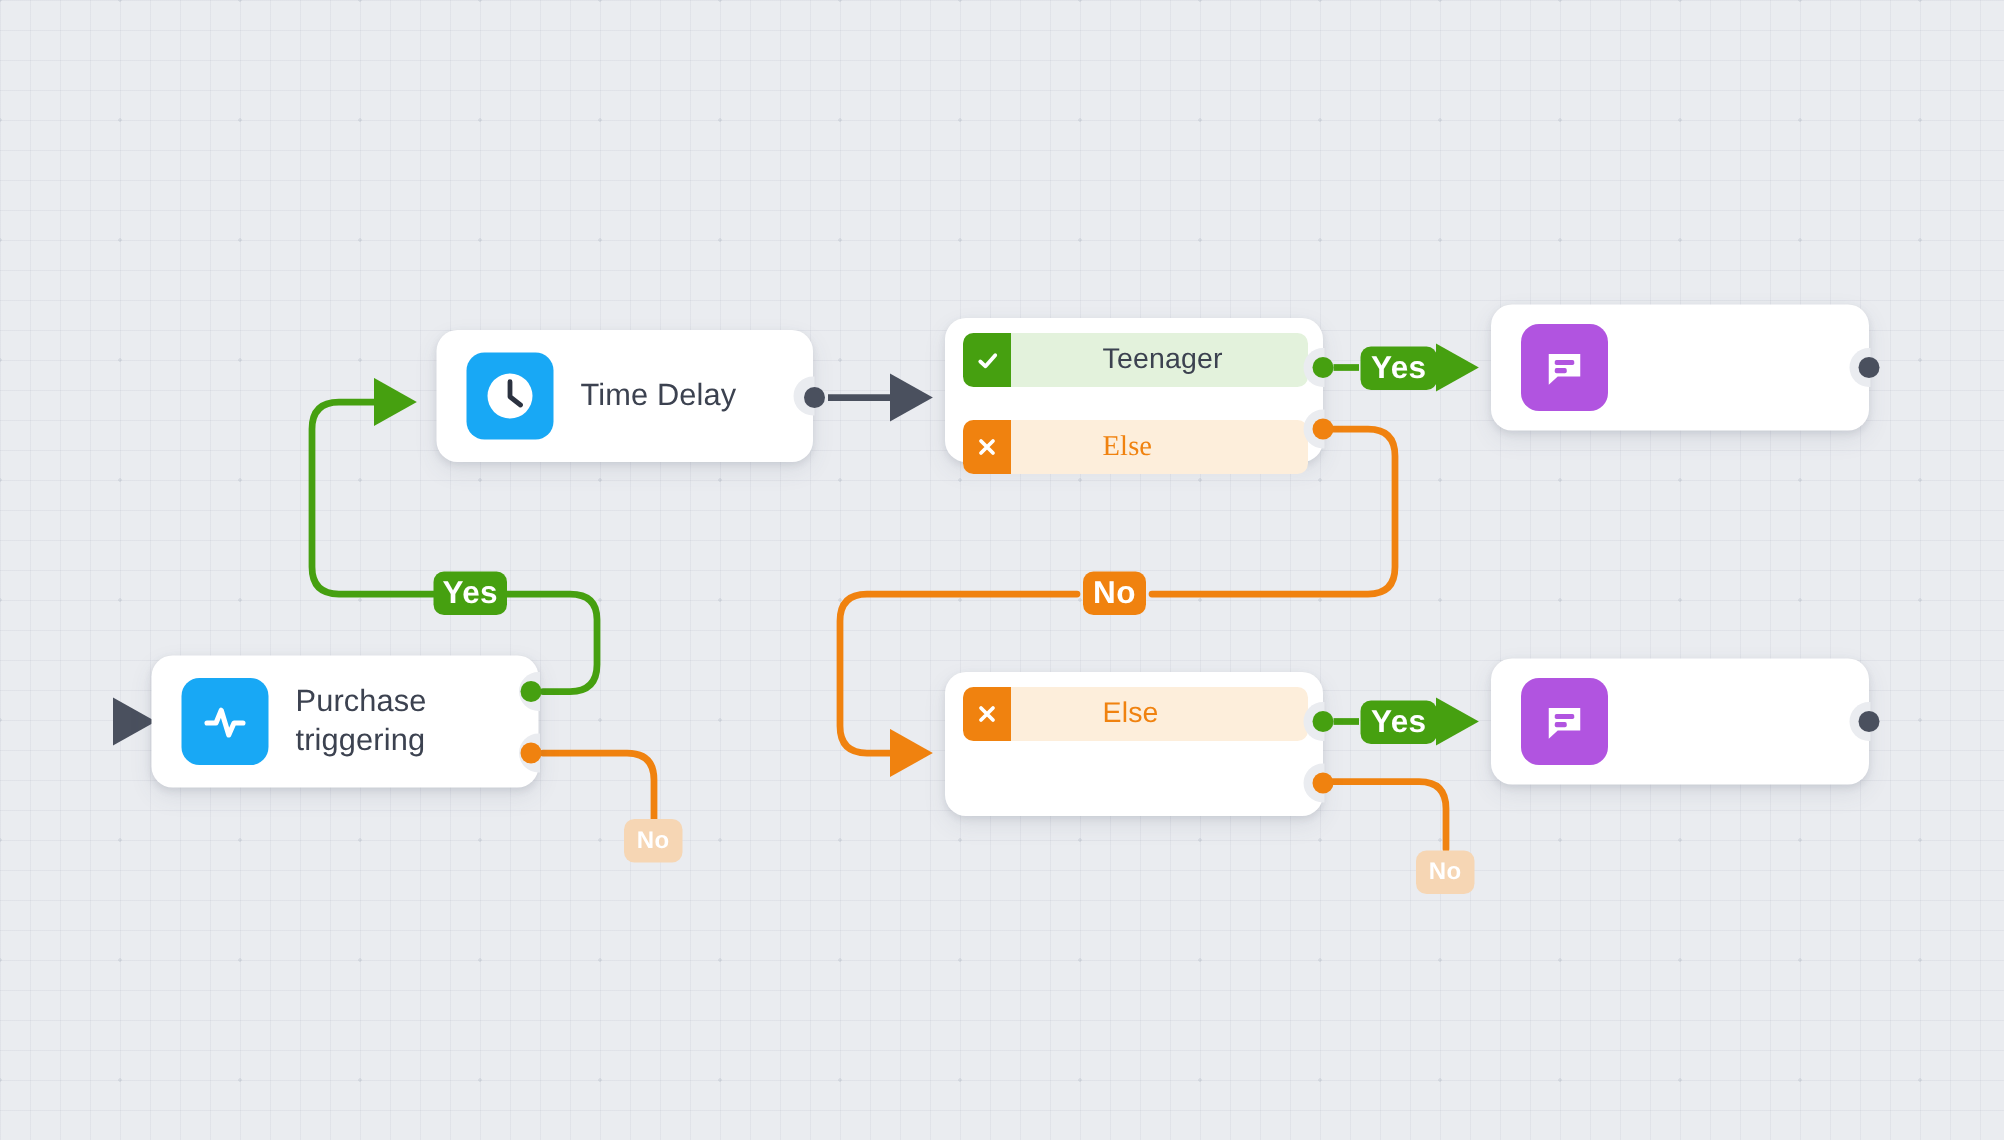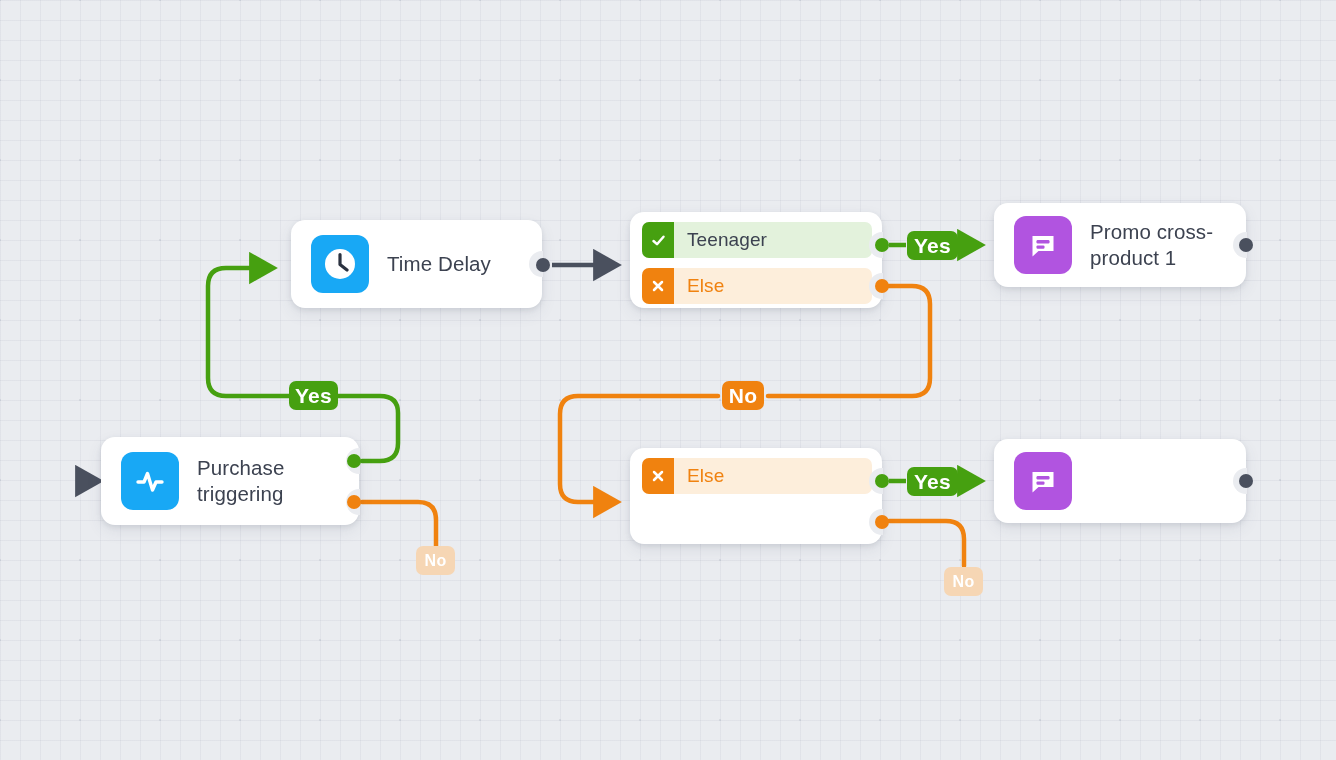--- a/index.html
+++ b/index.html
@@ -45,22 +45,23 @@
     letter-spacing:.1px;
   }
 
   
   .cond-node{padding:10px 12px;}
   .cond-row{
     display:flex;align-items:stretch;
     border-radius:7px;overflow:hidden;
     height:36px;
     width:230px;
-  }
-  .cond-row + .cond-row{margin-top:10px;}
+    gap:48px;
+  }
+  .cond-row + .cond-row{margin-top:22px;font-family:Liberation Serif, serif;}
   .cond-row .mark{
     width:32px;flex:0 0 32px;
     display:flex;align-items:center;justify-content:center;
     color:#fff;font-size:17px;font-weight:bold;
   }
   .cond-row .ctext{
     display:flex;align-items:center;
     padding-left:13px;font-size:19px;letter-spacing:.1px;
   }
   .row-yes{background:#e3f2dc;}
@@ -252,21 +253,20 @@
   <div class="dot dot-orange" style="left:875px;top:515px;"></div>
 
   <div class="node action-node" style="left:994px;top:203px;width:252px;height:84px;">
     <div class="action-icon icon-purple">
       <svg width="34" height="34" viewBox="0 0 34 34" aria-hidden="true">
         <path d="M6.5 8 H27.5 V23 H12.5 L6.5 28.5 Z" fill="#fff"></path>
         <rect x="10.5" y="12" width="13" height="3.4" rx="1.2" fill="#b154e0"></rect>
         <rect x="10.5" y="17.4" width="8" height="3.4" rx="1.2" fill="#b154e0"></rect>
       </svg>
     </div>
-    <div class="action-label">Promo cross-product 1</div>
     <div class="notch" style="right:-1px;top:29px;"></div>
   </div>
   <div class="dot dot-dark" style="left:1239px;top:238px;"></div>
 
   <div class="node action-node" style="left:994px;top:439px;width:252px;height:84px;">
     <div class="action-icon icon-purple">
       <svg width="34" height="34" viewBox="0 0 34 34" aria-hidden="true">
         <path d="M6.5 8 H27.5 V23 H12.5 L6.5 28.5 Z" fill="#fff"></path>
         <rect x="10.5" y="12" width="13" height="3.4" rx="1.2" fill="#b154e0"></rect>
         <rect x="10.5" y="17.4" width="8" height="3.4" rx="1.2" fill="#b154e0"></rect>

